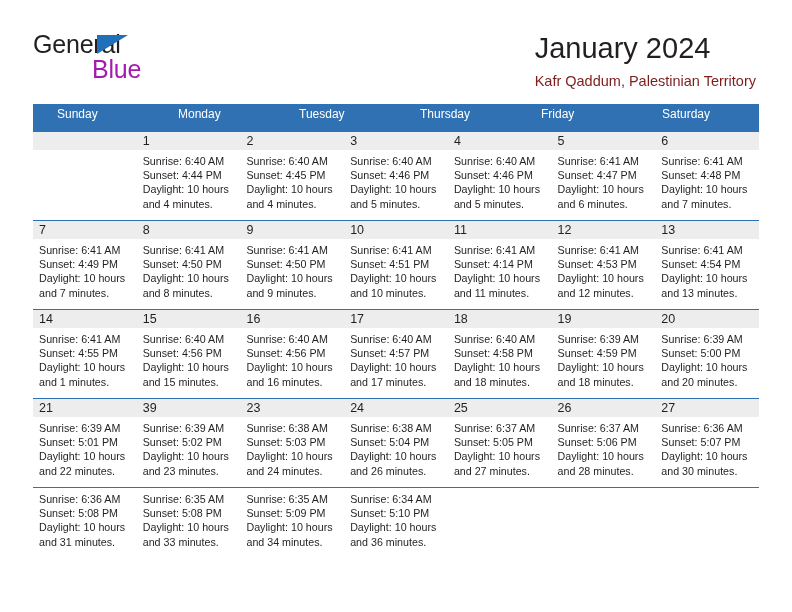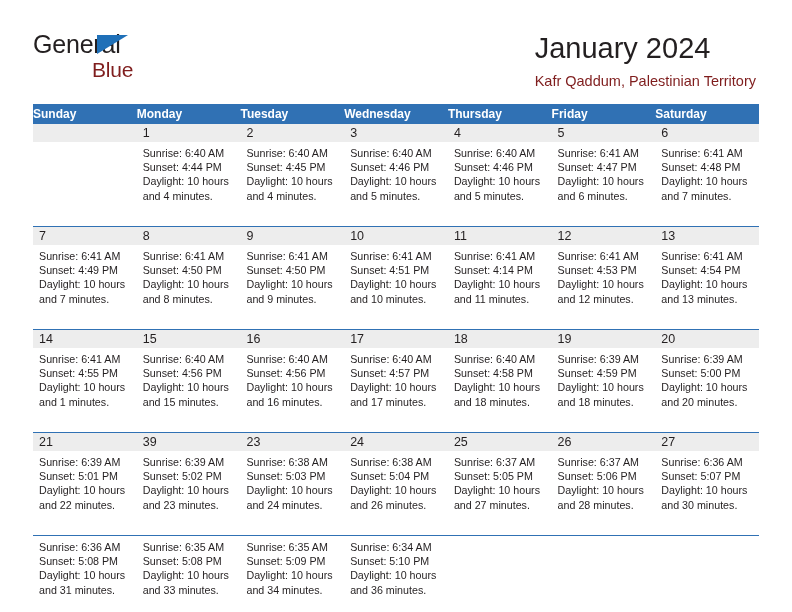--- a/index.html
+++ b/index.html
@@ -52,22 +52,22 @@
     width: 0;
     height: 0;
     border-left: 31px solid #1f70b8;
     border-bottom: 19px solid transparent;
   }
   .brand-row2 {
     margin-top: -2px;
     margin-left: 59px;
     height: 27px;
     line-height: 27px;
-    font-size: 21px;
-    color: #7f1d1d;
+    font-size: 25px;
+    color: #a21caf;
     letter-spacing: -0.2px;
   }
 
   .titles {
     position: absolute;
     right: 0;
     top: 0;
     text-align: left;
   }
   .cal-title {
@@ -91,29 +91,28 @@
     top: 104px;
     width: 726px;
   }
   .dow-row {
     display: flex;
     background: #3071b4;
   }
   .dow-cell {
     flex: 1 1 0;
     min-width: 0;
-    height: 20px;
+    height: 28px;
     line-height: 20px;
-    padding-left: 0;
+    padding-left: 24px;
     box-sizing: border-box;
     color: #ffffff;
     font-size: 12px;
     white-space: nowrap;
     overflow: hidden;
-    font-weight: bold;
   }
 
   .week {
     border-bottom: 1.4px solid #3071b4;
   }
   .week:last-child {
     border-bottom: none;
   }
   .week-nums {
     display: flex;
@@ -129,21 +128,21 @@
     height: 18px;
     line-height: 18px;
     padding-left: 6px;
     box-sizing: border-box;
     font-size: 12.5px;
     color: #231f20;
   }
   .info-cell {
     flex: 1 1 0;
     min-width: 0;
-    height: 84px;
+    height: 70px;
     padding: 4px 7px 0 6px;
     box-sizing: border-box;
     font-size: 10.7px;
     line-height: 14.2px;
     color: #231f20;
   }
   .info-line {
     white-space: nowrap;
     overflow: hidden;
   }
@@ -171,21 +170,20 @@
       <div class="cal-subtitle">Kafr Qaddum, Palestinian Territory</div>
     </div>
 
   </div>
 
   <div class="calendar">
     <div class="dow-row">
         <div class="dow-cell">Sunday</div>
         <div class="dow-cell">Monday</div>
         <div class="dow-cell">Tuesday</div>
-        <div class="dow-cell">Wednesday</div>
         <div class="dow-cell">Thursday</div>
         <div class="dow-cell">Friday</div>
         <div class="dow-cell">Saturday</div>
       </div>
     <div>
         <div class="week">
           <div class="week-nums">
             <div class="num-cell empty"></div>
             <div class="num-cell">1</div>
             <div class="num-cell">2</div>

